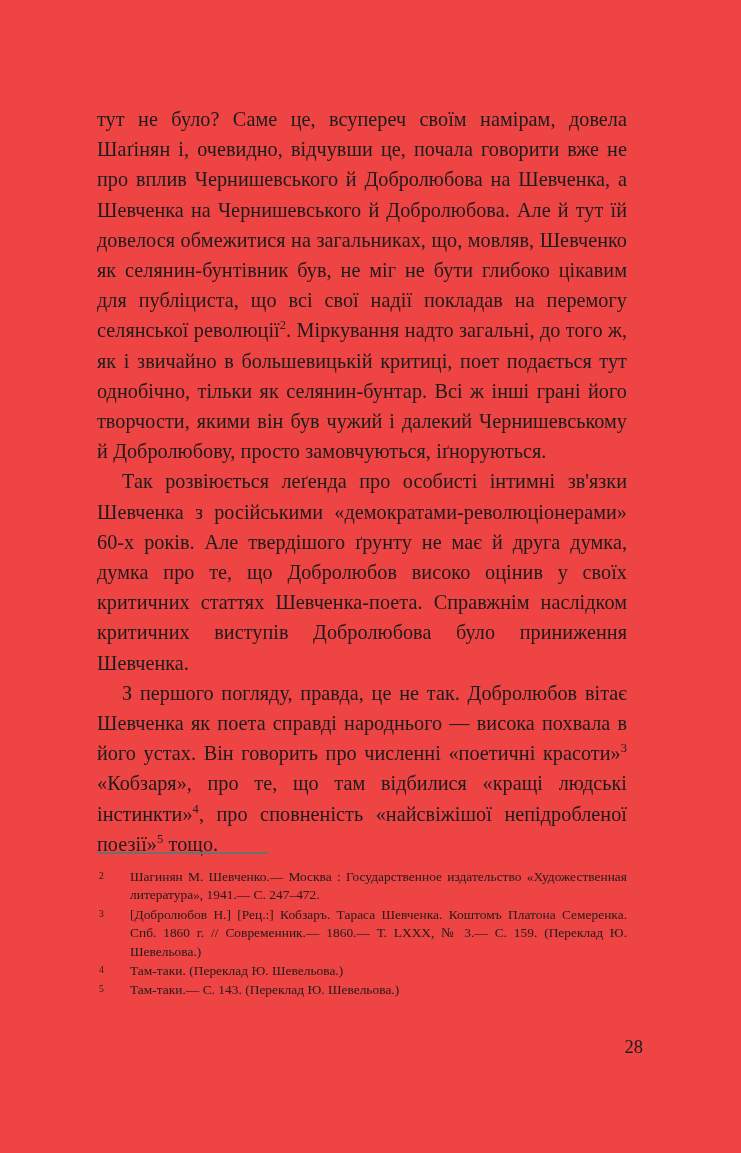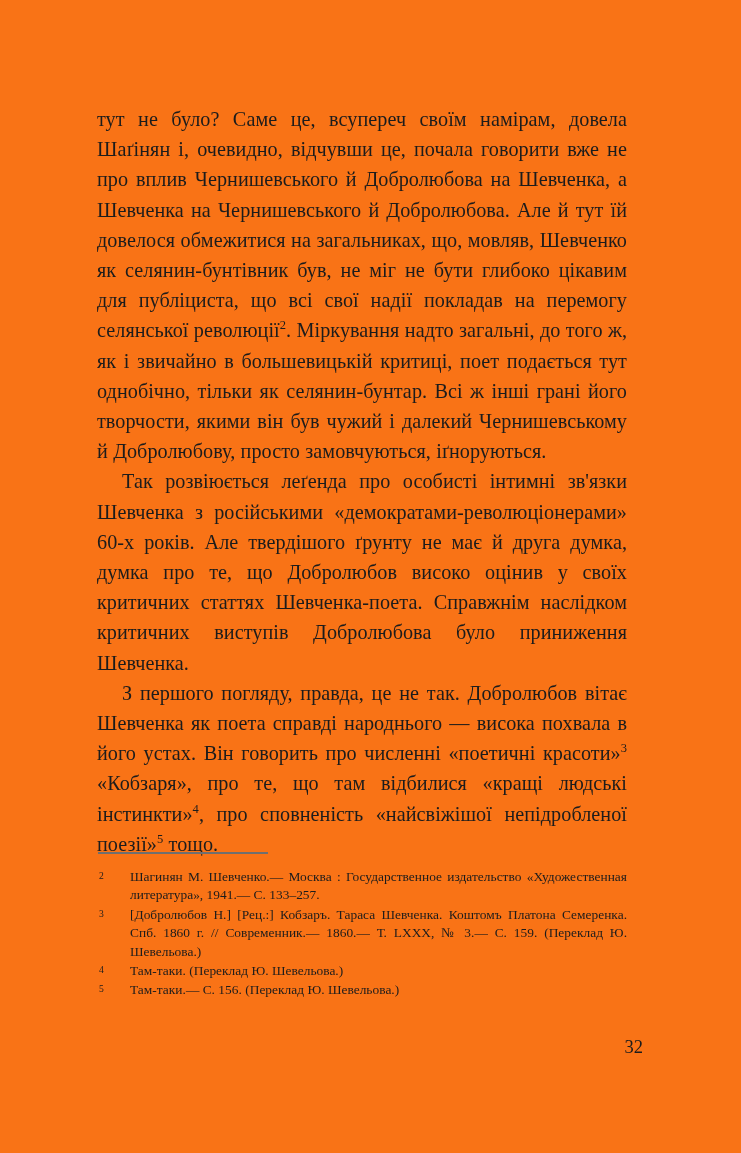--- a/index.html
+++ b/index.html
@@ -9,21 +9,21 @@
     background: #ffffff;
   }
   body {
     font-family: "Liberation Serif", "DejaVu Serif", serif;
     color: #1c1c1c;
   }
   #page {
     position: relative;
     width: 741px;
     height: 1153px;
-    background: #f97316;
+    background: #ef4444;
     overflow: hidden;
     box-sizing: border-box;
   }
 
   
   #body-text {
     position: absolute;
     left: 97px;
     top: 104px;
     width: 530px;
@@ -108,35 +108,35 @@
     <p class="para indent"><span>З першого погляду, правда, це не так. Добролюбов вітає Шевченка як поета справді народнього — висока похвала в його устах. Він говорить про численні «поетичні красоти»</span><span class="sup">3</span><span> «Кобзаря», про те, що там відбилися «кращі людські інстинкти»</span><span class="sup">4</span><span>, про сповненість «найсвіжішої непідробленої поезії»</span><span class="sup">5</span><span> тощо.</span></p>
 
   </div>
 
   <div id="footnotes">
 
     <div id="fn-rule"></div>
 
     <div class="fn-row">
       <span class="fn-num">2</span>
-      <span class="fn-text">Шагинян М. Шевченко.— Москва : Государственное издательство «Художественная литература», 1941.— С. 133–257.</span>
+      <span class="fn-text">Шагинян М. Шевченко.— Москва : Государственное издательство «Художественная литература», 1941.— С. 247–472.</span>
     </div>
 
     <div class="fn-row">
       <span class="fn-num">3</span>
       <span class="fn-text">[Добролюбов Н.] [Рец.:] Кобзаръ. Тараса Шевченка. Коштомъ Платона Семеренка. Спб. 1860 г. // Современник.— 1860.— Т. LXXX, № 3.— С. 159. (Переклад Ю. Шевельова.)</span>
     </div>
 
     <div class="fn-row">
       <span class="fn-num">4</span>
       <span class="fn-text">Там-таки. (Переклад Ю. Шевельова.)</span>
     </div>
 
     <div class="fn-row">
       <span class="fn-num">5</span>
-      <span class="fn-text">Там-таки.— С. 156. (Переклад Ю. Шевельова.)</span>
+      <span class="fn-text">Там-таки.— С. 143. (Переклад Ю. Шевельова.)</span>
     </div>
 
   </div>
 
-  <div id="folio">32</div>
+  <div id="folio">28</div>
 
 </div>
 
 </body></html>

